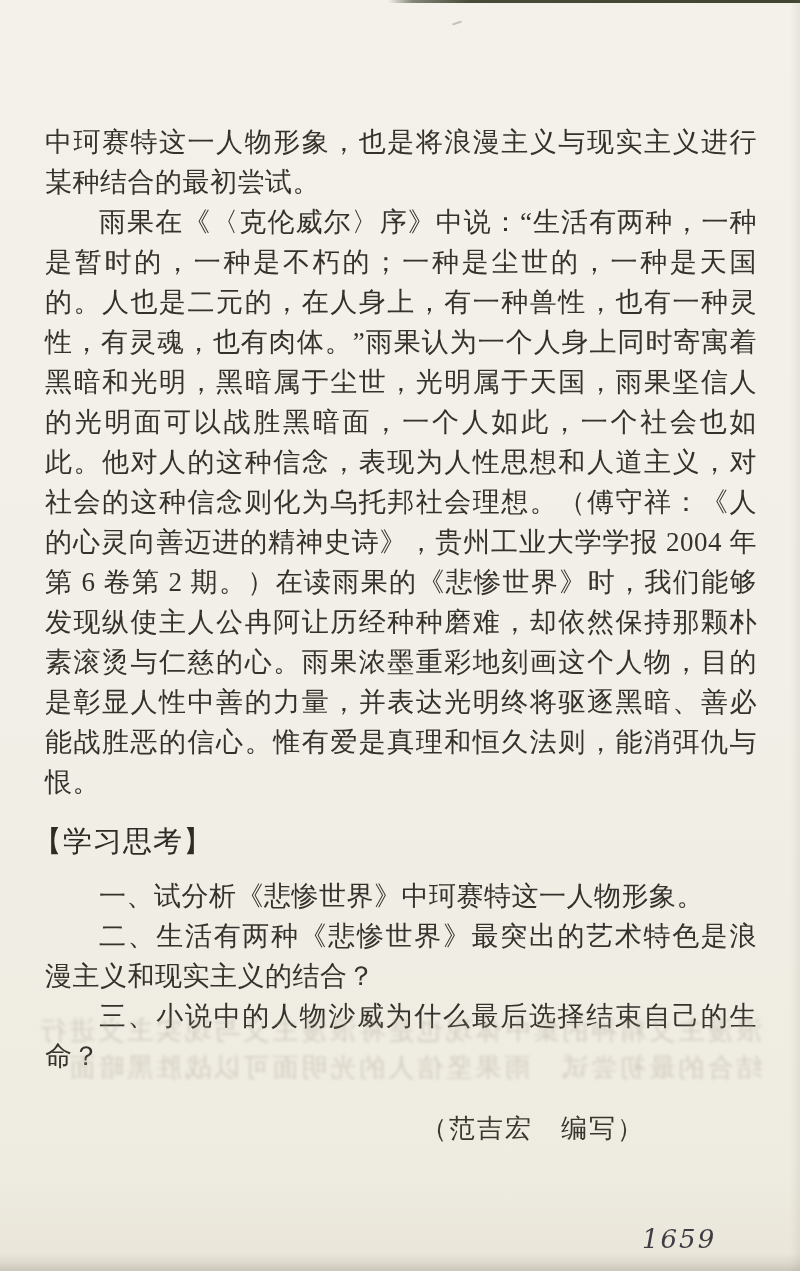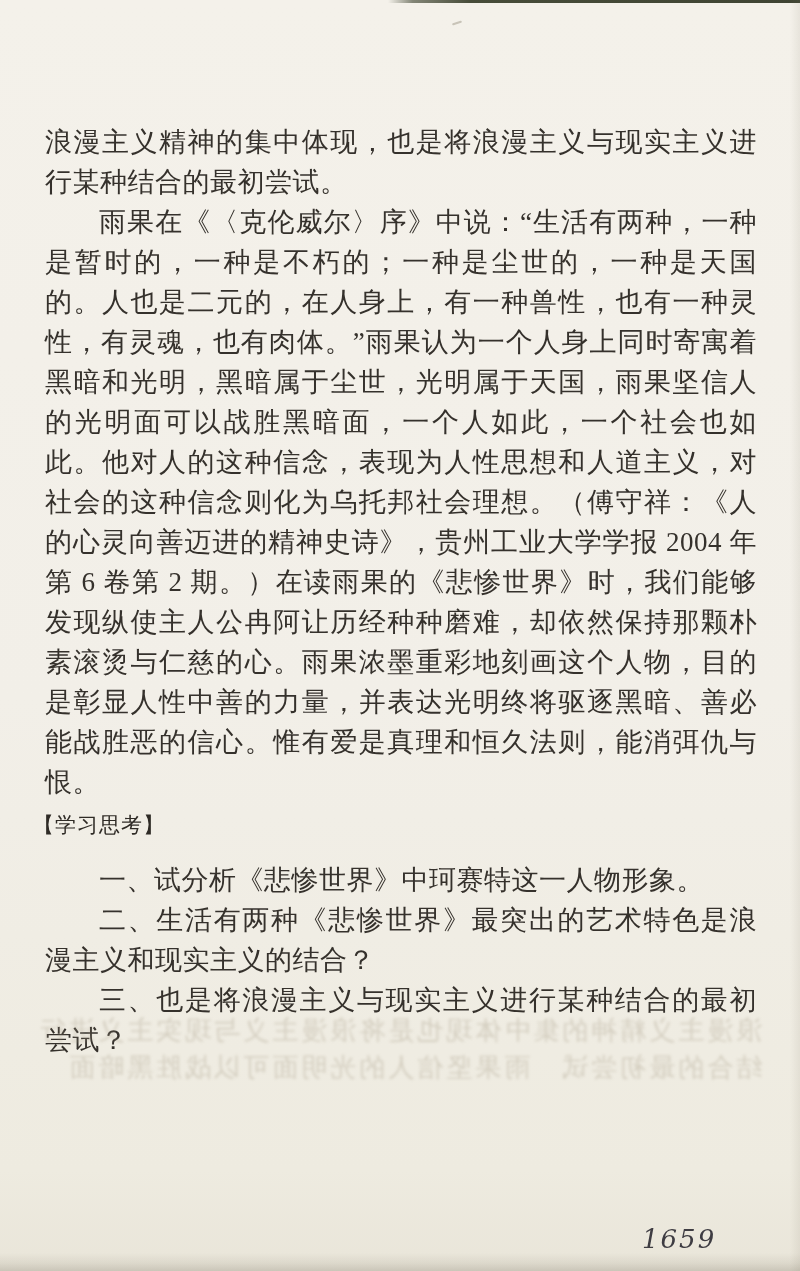--- a/index.html
+++ b/index.html
@@ -33,22 +33,22 @@
     line-height: 40px;
     letter-spacing: 0.5px;
     text-align: justify;
     text-justify: inter-ideograph;
     color: #35312c;
   }
   .body-par.indent {
     text-indent: 2em;
   }
   .section-heading {
-    margin: 2px 0 0 -12px;
-    font-size: 21px;
+    margin: 18px 0 0 -12px;
+    font-size: 29px;
     line-height: 42px;
     letter-spacing: 1px;
     color: #2f2b26;
   }
   .questions {
     margin-top: 14px;
   }
   .question {
     margin: 0;
     font-size: 27px;
@@ -138,31 +138,32 @@
 </style>
 </head>
 <body>
 
 <div class="page">
 
   <div class="top-edge-line"></div>
   <div class="speck"></div>
 
   <div class="text-column">
-    <p class="body-par">浪漫主义精神的集中体现，也是将浪漫主义与现实主义进行某种结合的最初尝试。</p>
+    <p class="body-par">中珂赛特这一人物形象，也是将浪漫主义与现实主义进行某种结合的最初尝试。</p>
     <p class="body-par indent">雨果在《〈克伦威尔〉序》中说：“生活有两种，一种是暂时的，一种是不朽的；一种是尘世的，一种是天国的。人也是二元的，在人身上，有一种兽性，也有一种灵性，有灵魂，也有肉体。”雨果认为一个人身上同时寄寓着黑暗和光明，黑暗属于尘世，光明属于天国，雨果坚信人的光明面可以战胜黑暗面，一个人如此，一个社会也如此。他对人的这种信念，表现为人性思想和人道主义，对社会的这种信念则化为乌托邦社会理想。（傅守祥：《人的心灵向善迈进的精神史诗》，贵州工业大学学报 2004 年第 6 卷第 2 期。）在读雨果的《悲惨世界》时，我们能够发现纵使主人公冉阿让历经种种磨难，却依然保持那颗朴素滚烫与仁慈的心。雨果浓墨重彩地刻画这个人物，目的是彰显人性中善的力量，并表达光明终将驱逐黑暗、善必能战胜恶的信心。惟有爱是真理和恒久法则，能消弭仇与恨。</p>
 
     <div class="section-heading">【学习思考】</div>
 
     <div class="questions">
       <p class="question">一、试分析《悲惨世界》中珂赛特这一人物形象。</p>
       <p class="question">二、生活有两种《悲惨世界》最突出的艺术特色是浪漫主义和现实主义的结合？</p>
-      <p class="question">三、也是将浪漫主义与现实主义进行某种结合的最初尝试？</p>
+      <p class="question">三、小说中的人物沙威为什么最后选择结束自己的生命？</p>
     </div>
 
+    <p class="attribution">（范吉宏　编写）</p>
   </div>
 
   <div class="bleedthrough">
     <p class="ghost-line">浪漫主义精神的集中体现也是将浪漫主义与现实主义进行某种</p>
     <p class="ghost-line">结合的最初尝试　雨果坚信人的光明面可以战胜黑暗面</p>
   </div>
 
   <div class="page-number">1659</div>
 
   <div class="right-shadow"></div>

